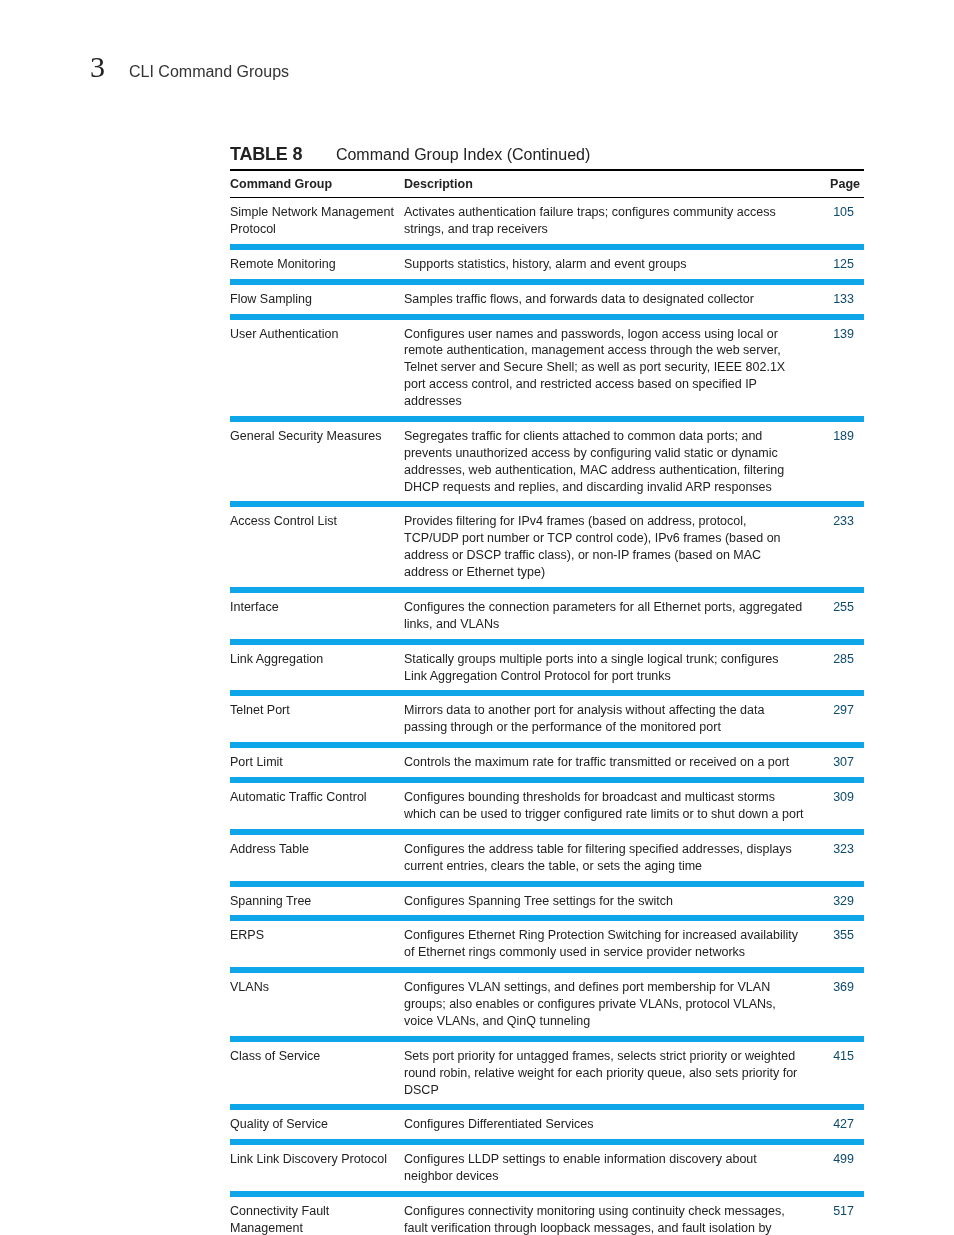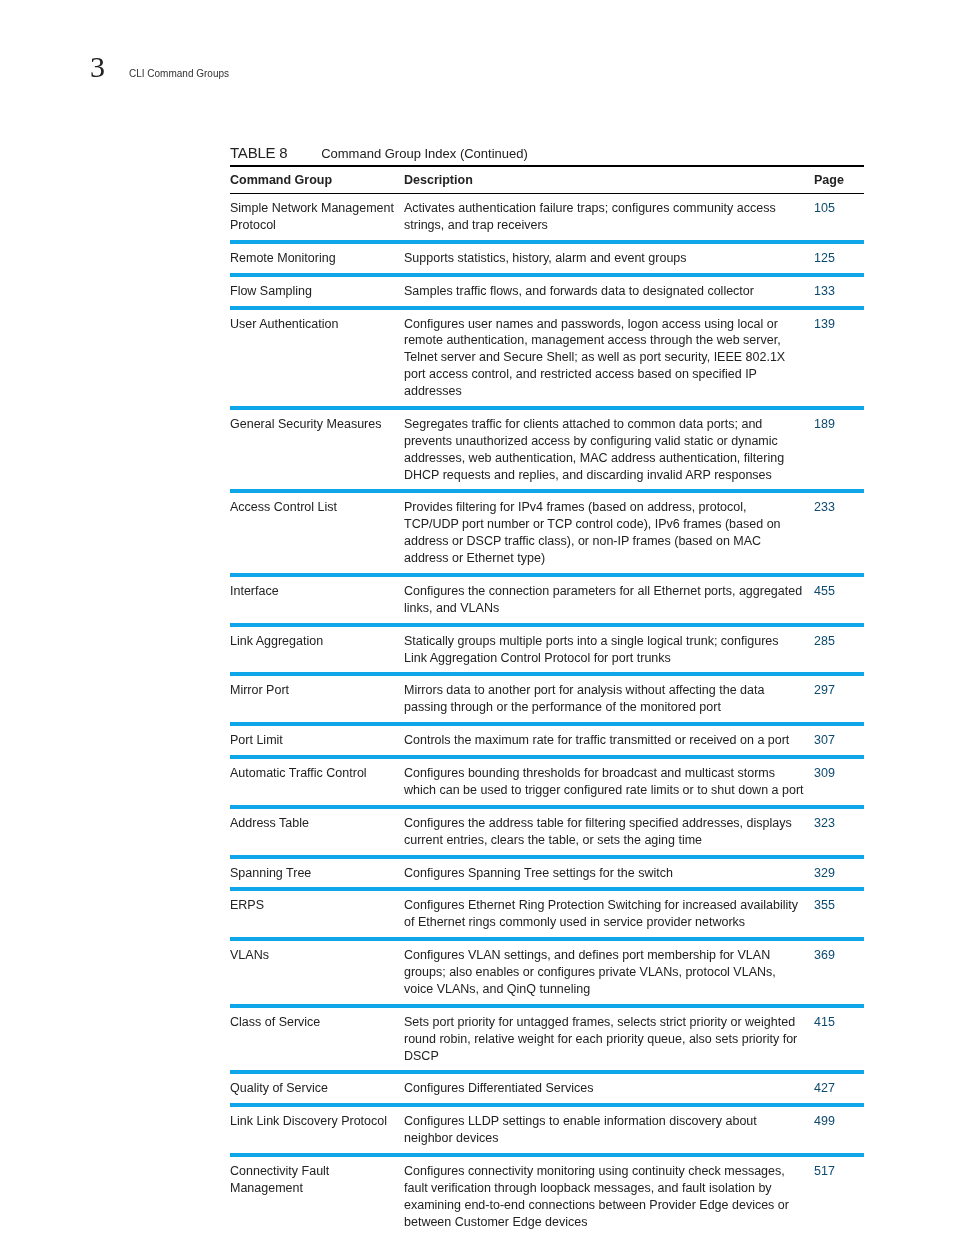--- a/index.html
+++ b/index.html
@@ -17,62 +17,62 @@
     align-items: baseline;
     gap: 24px;
     margin-bottom: 60px;
   }
   .chapter-num {
     font-size: 30px;
     font-family: Georgia, 'Times New Roman', serif;
     font-weight: 500;
   }
   .chapter-title {
-    font-size: 10px;
+    font-size: 16px;
     color: #333;
   }
   .table-wrap {
     margin-left: 140px;
   }
   .table-caption {
     margin-bottom: 4px;
   }
   .table-num {
-    font-weight: normal;
+    font-weight: bold;
     font-family: Arial, sans-serif;
-    font-size: 15px;
+    font-size: 18px;
     letter-spacing: -0.2px;
   }
   .table-title {
-    font-size: 13px;
+    font-size: 16px;
     margin-left: 30px;
   }
   table {
     border-collapse: collapse;
     width: 100%;
     table-layout: fixed;
   }
   thead tr {
     border-top: 2px solid #000;
     border-bottom: 1px solid #000;
   }
   th {
     text-align: left;
     font-weight: bold;
     font-size: 12.5px;
     padding: 6px 4px 6px 0;
     vertical-align: top;
   }
   th.page, td.page {
-    text-align: left;
+    text-align: right;
     width: 46px;
   }
   th.cg { width: 170px; }
   tbody tr {
-    border-bottom: 4px solid #0ea5e9;
+    border-bottom: 6px solid #0ea5e9;
   }
   tbody tr:last-child {
     border-bottom: 2px solid #000;
   }
   td {
     font-size: 12.5px;
     padding: 6px 10px 6px 0;
     vertical-align: top;
     line-height: 1.35;
   }
@@ -129,29 +129,29 @@
           <td class="page"><a href="#">189</a></td>
         </tr>
         <tr>
           <td>Access Control List</td>
           <td>Provides filtering for IPv4 frames (based on address, protocol, TCP/UDP port number or TCP control code), IPv6 frames (based on address or DSCP traffic class), or non-IP frames (based on MAC address or Ethernet type)</td>
           <td class="page"><a href="#">233</a></td>
         </tr>
         <tr>
           <td>Interface</td>
           <td>Configures the connection parameters for all Ethernet ports, aggregated links, and VLANs</td>
-          <td class="page"><a href="#">455</a></td>
+          <td class="page"><a href="#">255</a></td>
         </tr>
         <tr>
           <td>Link Aggregation</td>
           <td>Statically groups multiple ports into a single logical trunk; configures Link Aggregation Control Protocol for port trunks</td>
           <td class="page"><a href="#">285</a></td>
         </tr>
         <tr>
-          <td>Mirror Port</td>
+          <td>Telnet Port</td>
           <td>Mirrors data to another port for analysis without affecting the data passing through or the performance of the monitored port</td>
           <td class="page"><a href="#">297</a></td>
         </tr>
         <tr>
           <td>Port Limit</td>
           <td>Controls the maximum rate for traffic transmitted or received on a port</td>
           <td class="page"><a href="#">307</a></td>
         </tr>
         <tr>
           <td>Automatic Traffic Control</td>

